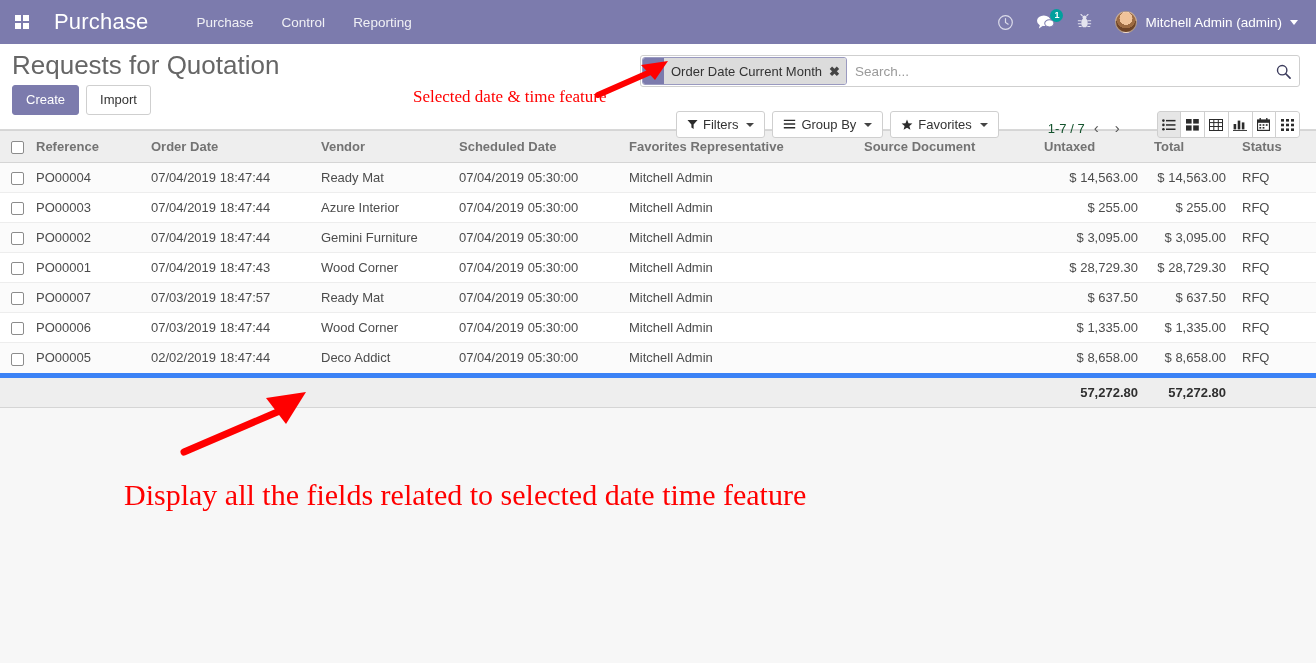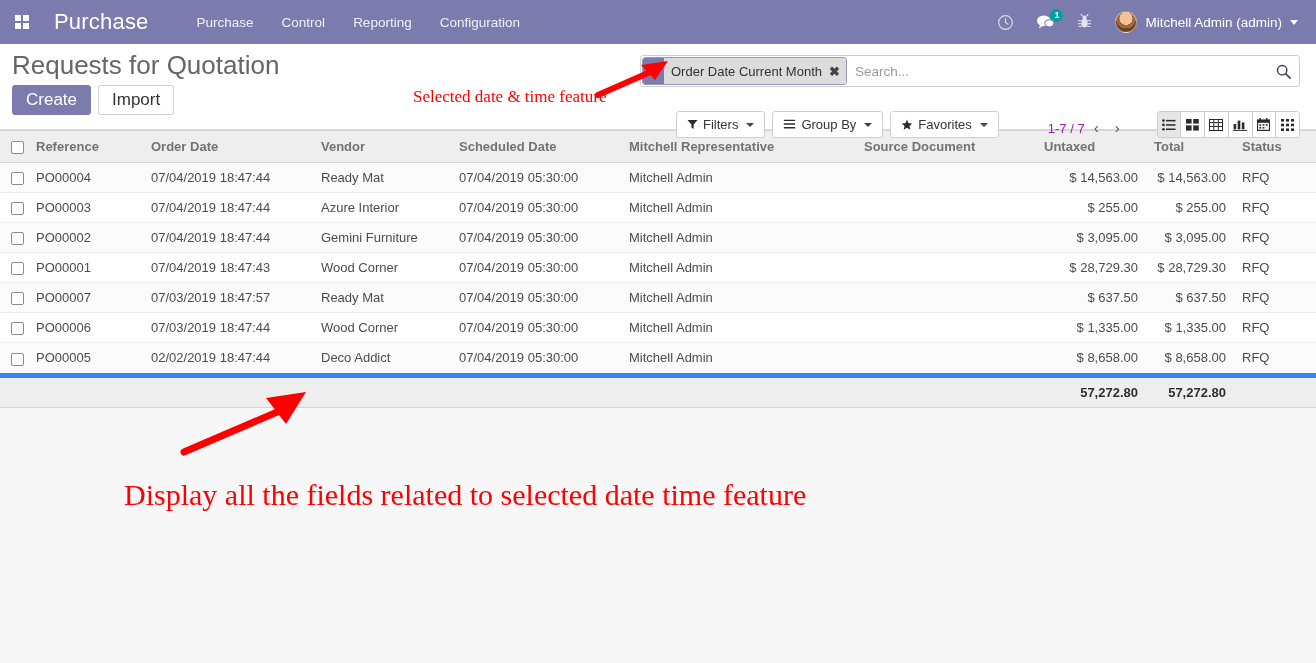--- a/index.html
+++ b/index.html
@@ -60,21 +60,21 @@
     background: #ffffff; border-bottom: 1px solid #d8d8d8;
     padding: 0; position: relative; height: 86px;
   }
   .cp-left { position: absolute; left: 12px; top: 0; }
   .page-title {
     font-size: 26px; color: #666666; font-weight: 400; margin: 0;
     padding: 8px 0 0 0; line-height: 26px; white-space: nowrap;
   }
   .btn-row { display: flex; gap: 7px; margin-top: 7px; }
   .btn {
-    font-size: 17px; padding: 5px 13px; border-radius: 3px; cursor: pointer;
+    font-size: 13px; padding: 5px 13px; border-radius: 3px; cursor: pointer;
     line-height: 18px; white-space: nowrap;
   }
   .btn-primary { background: #7c7bad; border: 1px solid #7c7bad; color: #ffffff; }
   .btn-default { background: #ffffff; border: 1px solid #cfcfcf; color: #333333; }
 
   
   .cp-right { position: absolute; right: 16px; top: 0; width: 660px; }
   .searchview {
     display: flex; align-items: stretch; border: 1px solid #cfcfcf; background: #ffffff;
     border-radius: 3px; height: 32px; margin-top: 11px; overflow: visible;
@@ -111,21 +111,21 @@
   .dd-btn {
     background: #ffffff; border: 1px solid #cfcfcf; font-size: 13px; color: #333333;
     padding: 4px 10px; display: flex; align-items: center; gap: 5px; cursor: pointer;
     white-space: nowrap; border-radius: 3px; margin-right: 7px; line-height: 17px;
   }
   .dd-btn .cd {
     width: 0; height: 0; border-left: 4px solid transparent; border-right: 4px solid transparent;
     border-top: 4px solid #444444; margin-left: 3px;
   }
   .pager { display: flex; align-items: center; margin-left: 42px; gap: 2px; }
-  .pager-count { font-size: 13px; color: #a21caf; white-space: nowrap; }
+  .pager-count { font-size: 13px; color: #14532d; white-space: nowrap; }
   .pager-arrow {
     color: #555555; font-size: 15px; padding: 2px 7px; cursor: pointer; line-height: 16px;
   }
   .views { display: flex; margin-left: 30px; border-radius: 3px; overflow: hidden; }
   .view-btn {
     width: 32px; height: 27px; border: 1px solid #cfcfcf; background: #ffffff;
     display: flex; align-items: center; justify-content: center; cursor: pointer;
     margin-left: -1px; color: #2b2b2b;
   }
   .view-btn:first-child { margin-left: 0; border-radius: 3px 0 0 3px; }
@@ -175,21 +175,20 @@
           <span></span>
           <span></span>
           <span></span>
         </div>
     </div>
     <div class="brand">Purchase</div>
     <div class="menu-items">
       <div class="menu-item">Purchase</div>
       <div class="menu-item">Control</div>
       <div class="menu-item">Reporting</div>
-      <div class="menu-item">Configuration</div>
     </div>
 
     <div class="nav-right">
       <div class="nav-icon">
         <svg width="17" height="17" viewBox="0 0 20 20">
           <circle cx="10" cy="10" r="8" fill="none" stroke="#dcdcea" stroke-width="1.4"></circle>
           <path d="M10 5.3V10l3.1 2" fill="none" stroke="#dcdcea" stroke-width="1.4" stroke-linecap="round"></path>
         </svg>
       </div>
       <div class="nav-icon">
@@ -358,21 +357,21 @@
       </colgroup>
       <thead>
         <tr>
           <th class="col-check">
             <span class="cbx"></span>
           </th>
           <th>Reference</th>
           <th>Order Date</th>
           <th>Vendor</th>
           <th>Scheduled Date</th>
-          <th>Mitchell Representative</th>
+          <th>Favorites Representative</th>
           <th>Source Document</th>
           <th class="num">Untaxed</th>
           <th class="num">Total</th>
           <th>Status</th>
         </tr>
       </thead>
       <tbody>
         <tr class="data-row">
           <td class="col-check"><span class="cbx"></span></td>
           <td>PO00004</td>

